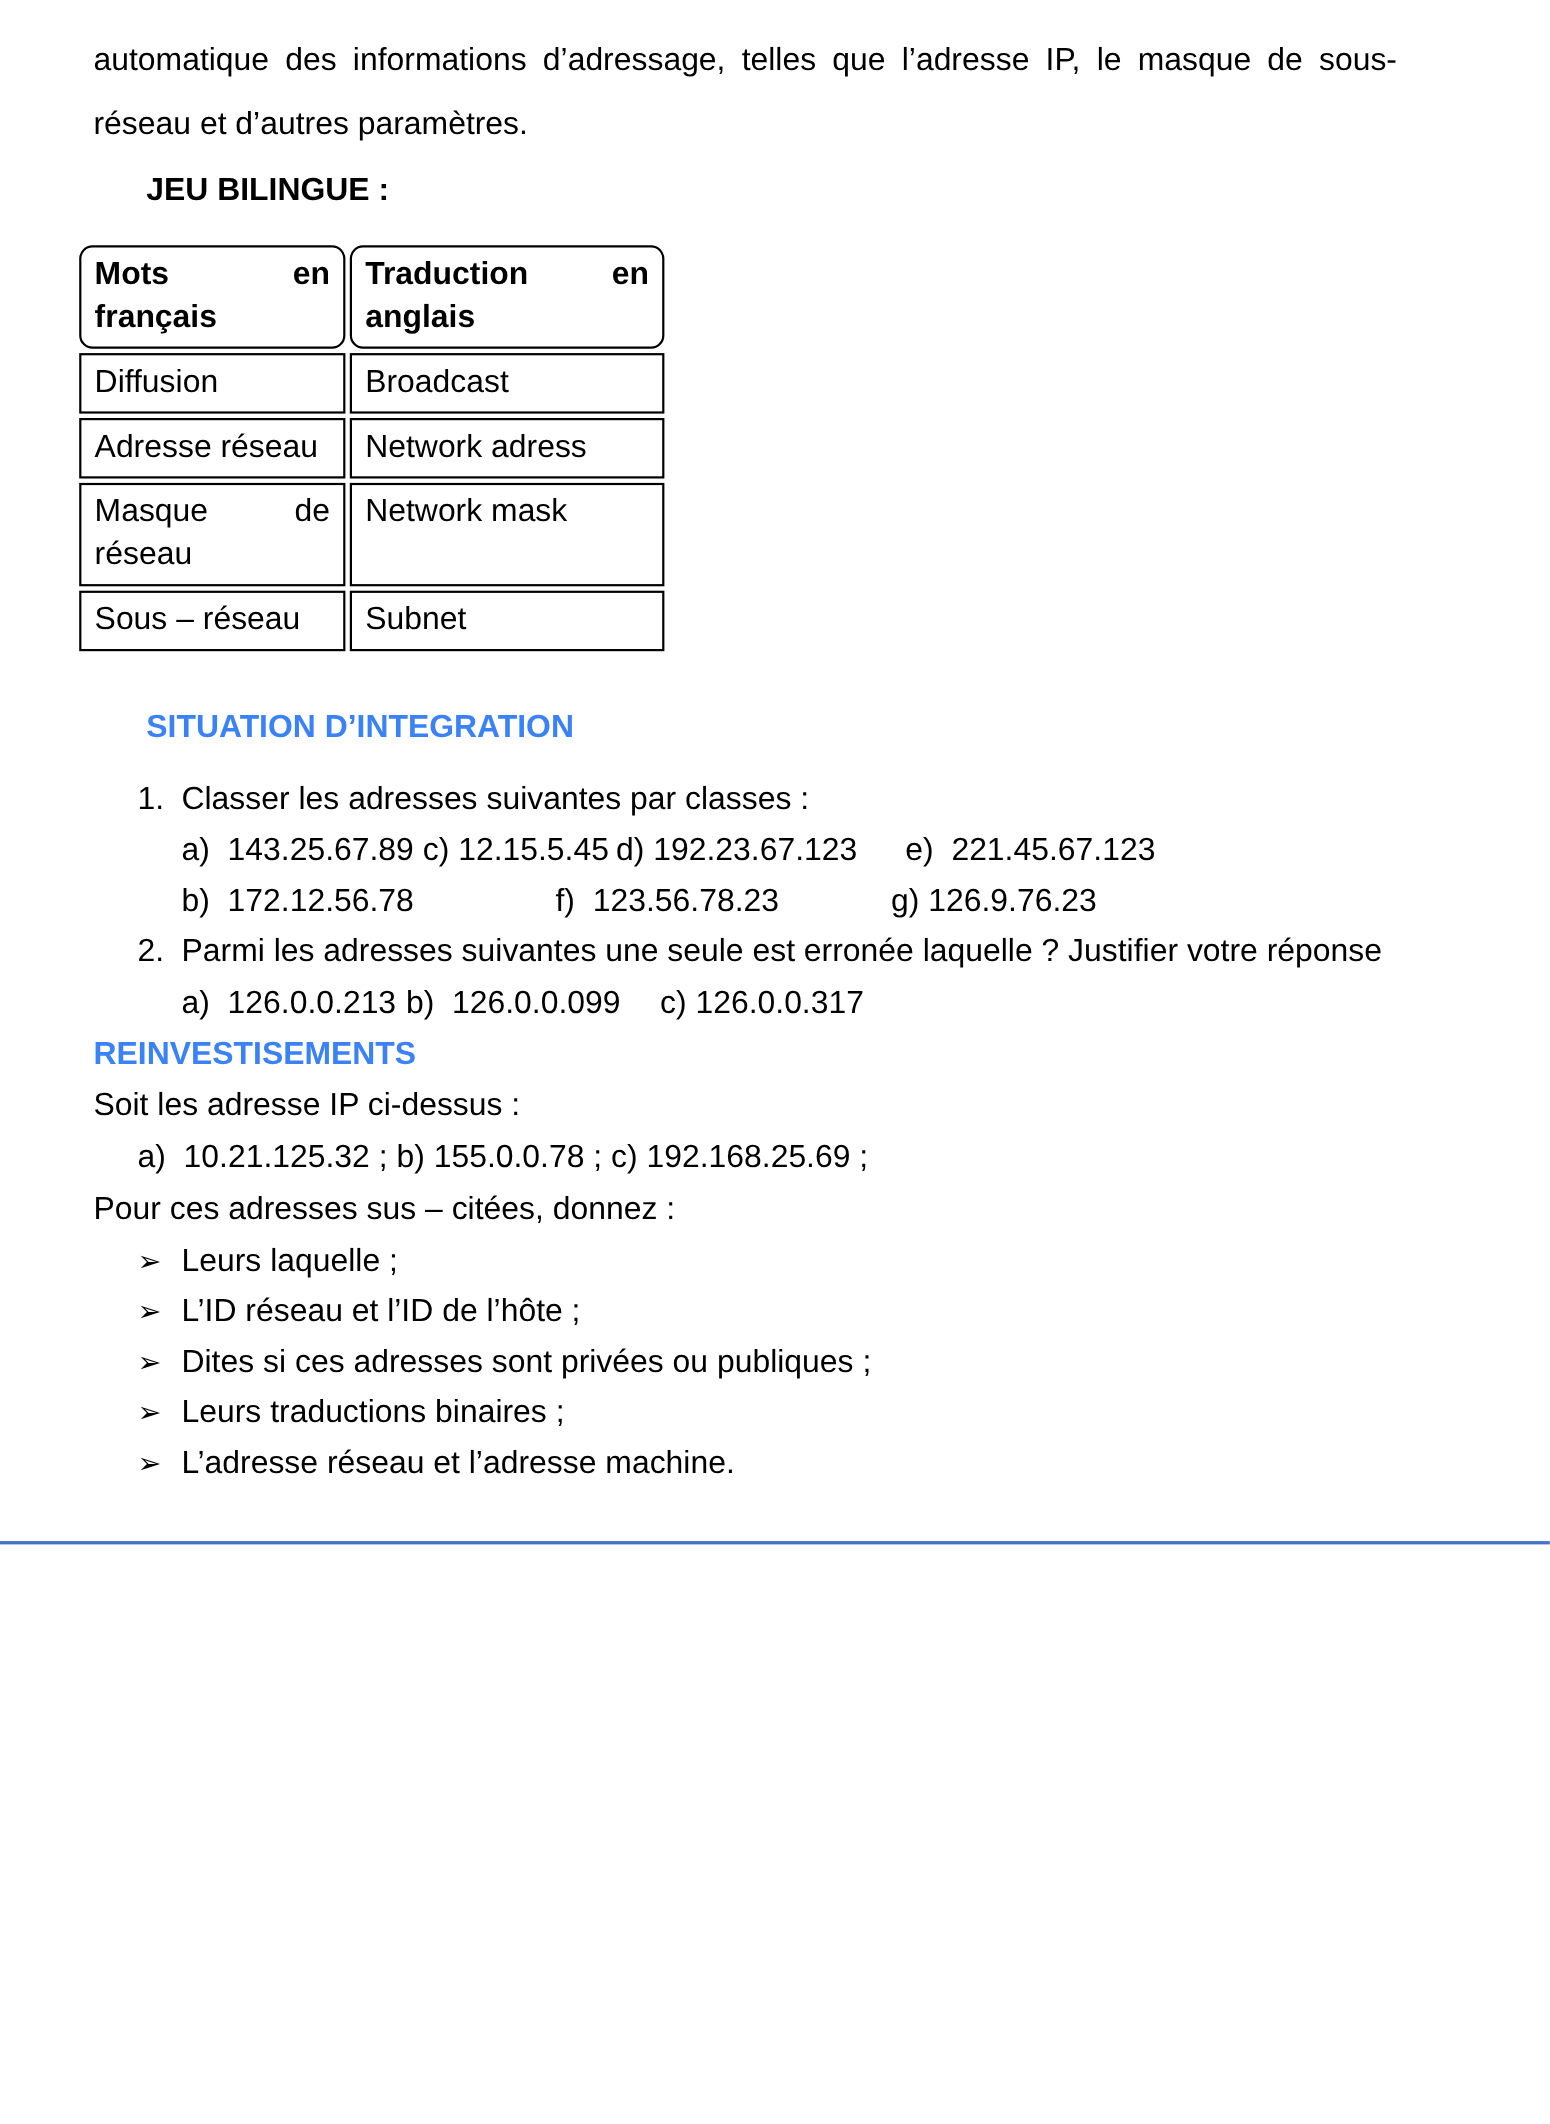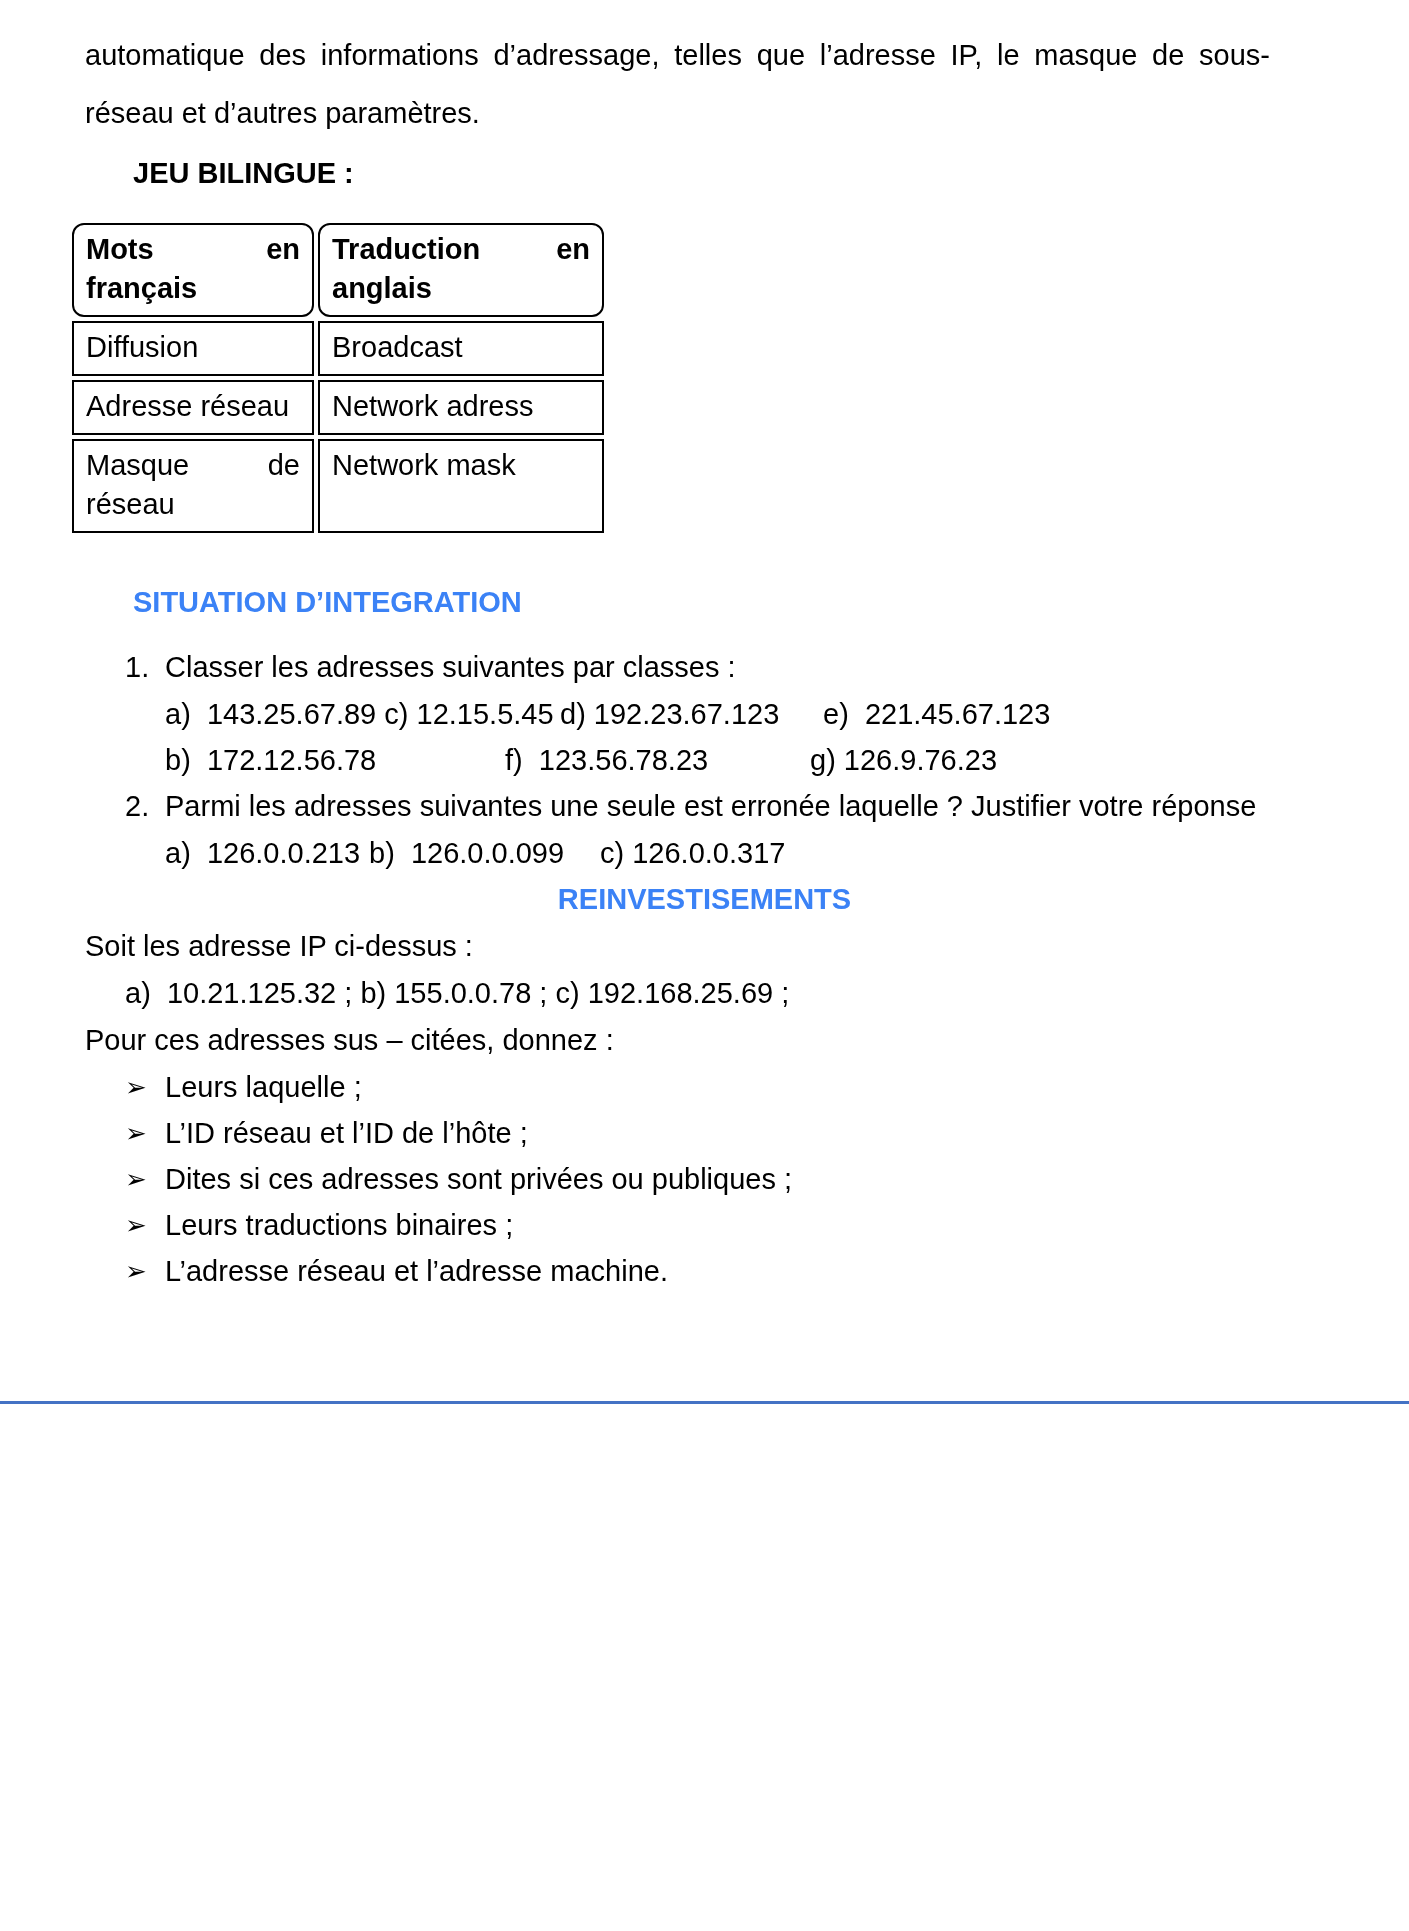--- a/index.html
+++ b/index.html
@@ -24,21 +24,21 @@
     vertical-align:top;
     text-align:justify;
     line-height:39px;
   }
   td.c1{width:214px;min-width:214px;}
   td.c2{width:258px;min-width:258px;}
   tr.head td{font-weight:bold;border-radius:12px;}
   
   .red-heading{color:#3b82f6;font-weight:bold;line-height:47px;}
   .situation-heading{margin:42px 0 0 48px;}
-  .reinvest-heading{margin:0 0 0 0;text-align:center;}
+  .reinvest-heading{margin:0 0 0 0;}
   
   .num-item{display:flex;margin:0 0 0 40px;line-height:47px;}
   .num-item .num{flex:0 0 40px;}
   .num-item .txt{flex:1 1 auto;text-align:justify;}
   .situation-list{margin-top:18px;}
   
   .addr-line{position:relative;height:46px;line-height:46px;}
   .addr-line span{position:absolute;white-space:pre;top:0;}
   .row-acde span:nth-child(1){left:80px;}
   .row-acde span:nth-child(2){left:475px;}
@@ -78,20 +78,24 @@
         <td class="c1">Diffusion</td>
         <td class="c2">Broadcast</td>
       </tr>
       <tr>
         <td class="c1">Adresse réseau</td>
         <td class="c2">Network adress</td>
       </tr>
       <tr>
         <td class="c1">Masque de réseau</td>
         <td class="c2">Network mask</td>
+      </tr>
+      <tr>
+        <td class="c1">Sous – réseau</td>
+        <td class="c2">Subnet</td>
       </tr>
     </tbody>
   </table>
 
   <div class="red-heading situation-heading">SITUATION D’INTEGRATION</div>
 
   <div class="situation-list">
 
     <div class="num-item">
       <span class="num">1.</span>

